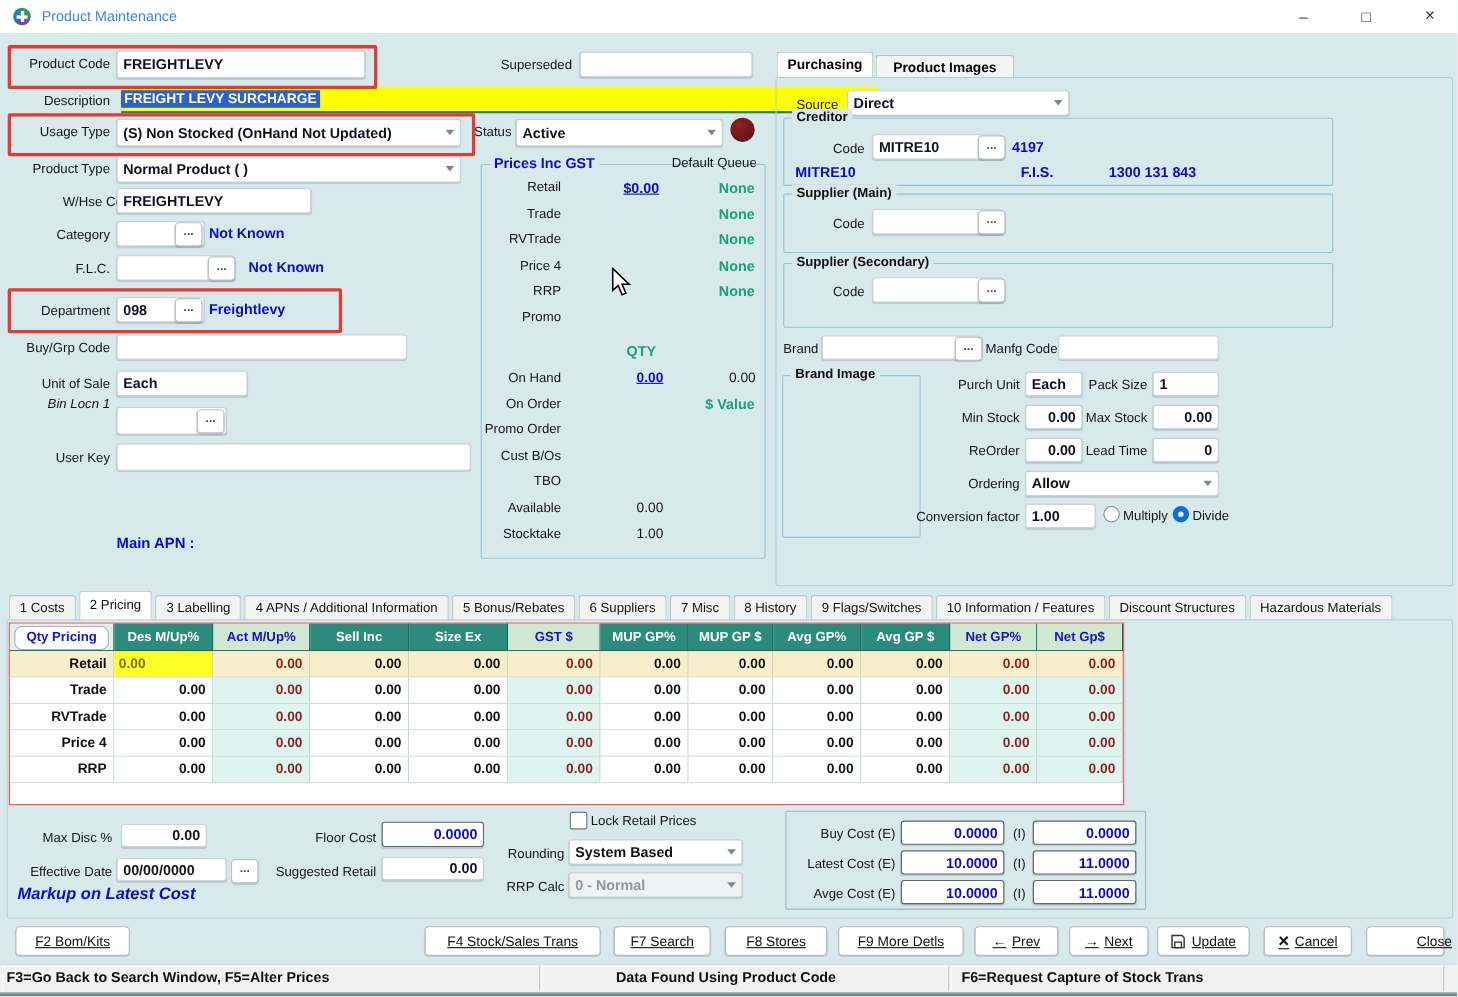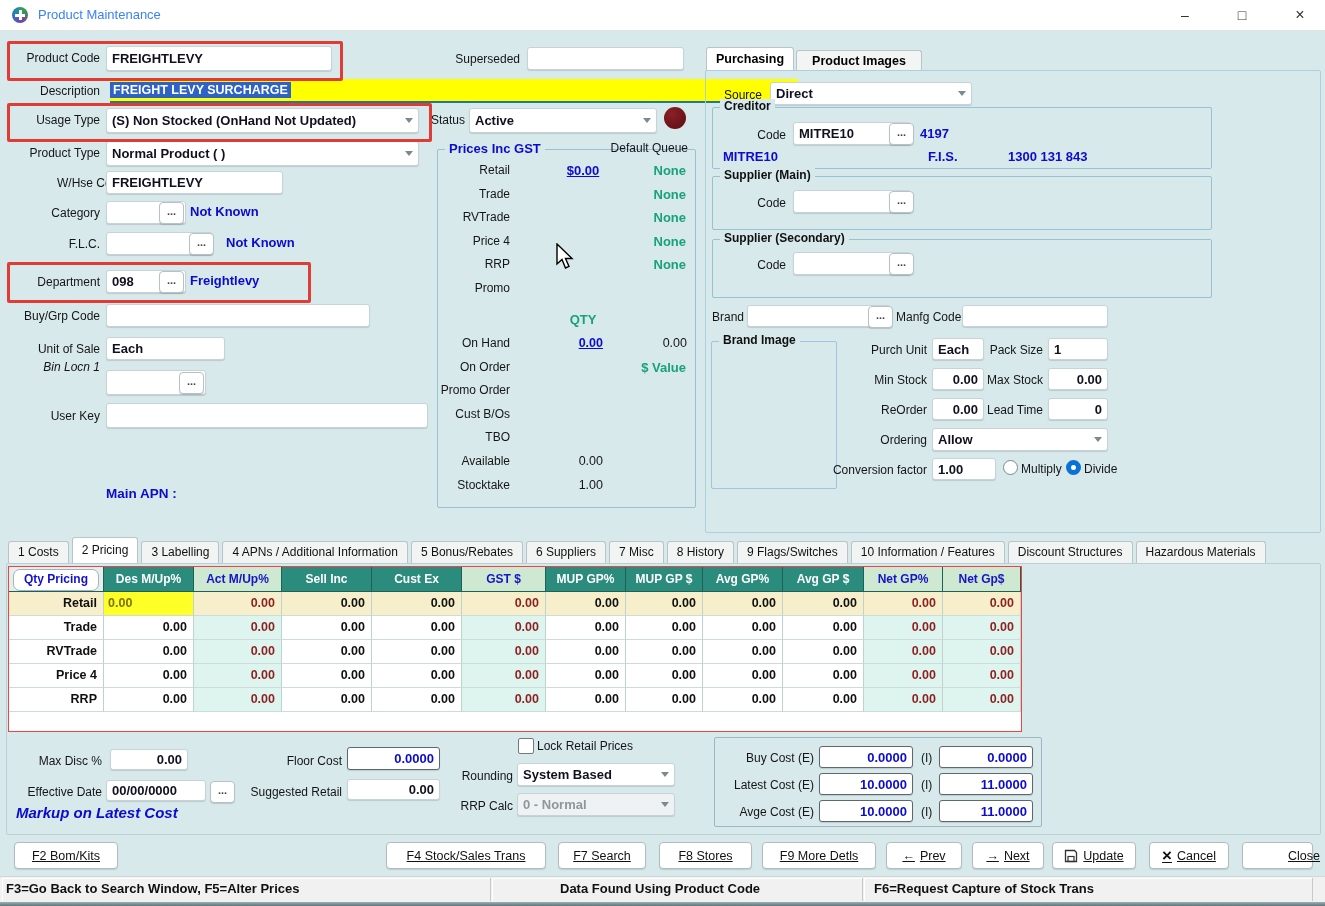--- a/index.html
+++ b/index.html
@@ -286,21 +286,21 @@
   <div class="grp" style="left:6px;top:563px;width:1313px;height:270px;border-color:#bccfd3;"></div>
 
   <div class="tablewrap">
     <div class="prow">
       <div class="ph ph-corner c0">
           <div class="qtybtn">Qty Pricing</div>
         </div>
       <div class="ph ph-teal c1">Des M/Up%</div>
       <div class="ph ph-lt c2">Act M/Up%</div>
       <div class="ph ph-teal c3">Sell Inc</div>
-      <div class="ph ph-teal c4">Cust Ex</div>
+      <div class="ph ph-teal c4">Size Ex</div>
       <div class="ph ph-lt c5">GST $</div>
       <div class="ph ph-teal c6">MUP GP%</div>
       <div class="ph ph-teal c7">MUP GP $</div>
       <div class="ph ph-teal c8">Avg GP%</div>
       <div class="ph ph-teal c9">Avg GP $</div>
       <div class="ph ph-lt c10">Net GP%</div>
       <div class="ph ph-lt c11">Net Gp$</div>
     </div>
     <div class="prow">
       <div class="pc plab beige c0">Retail</div>

